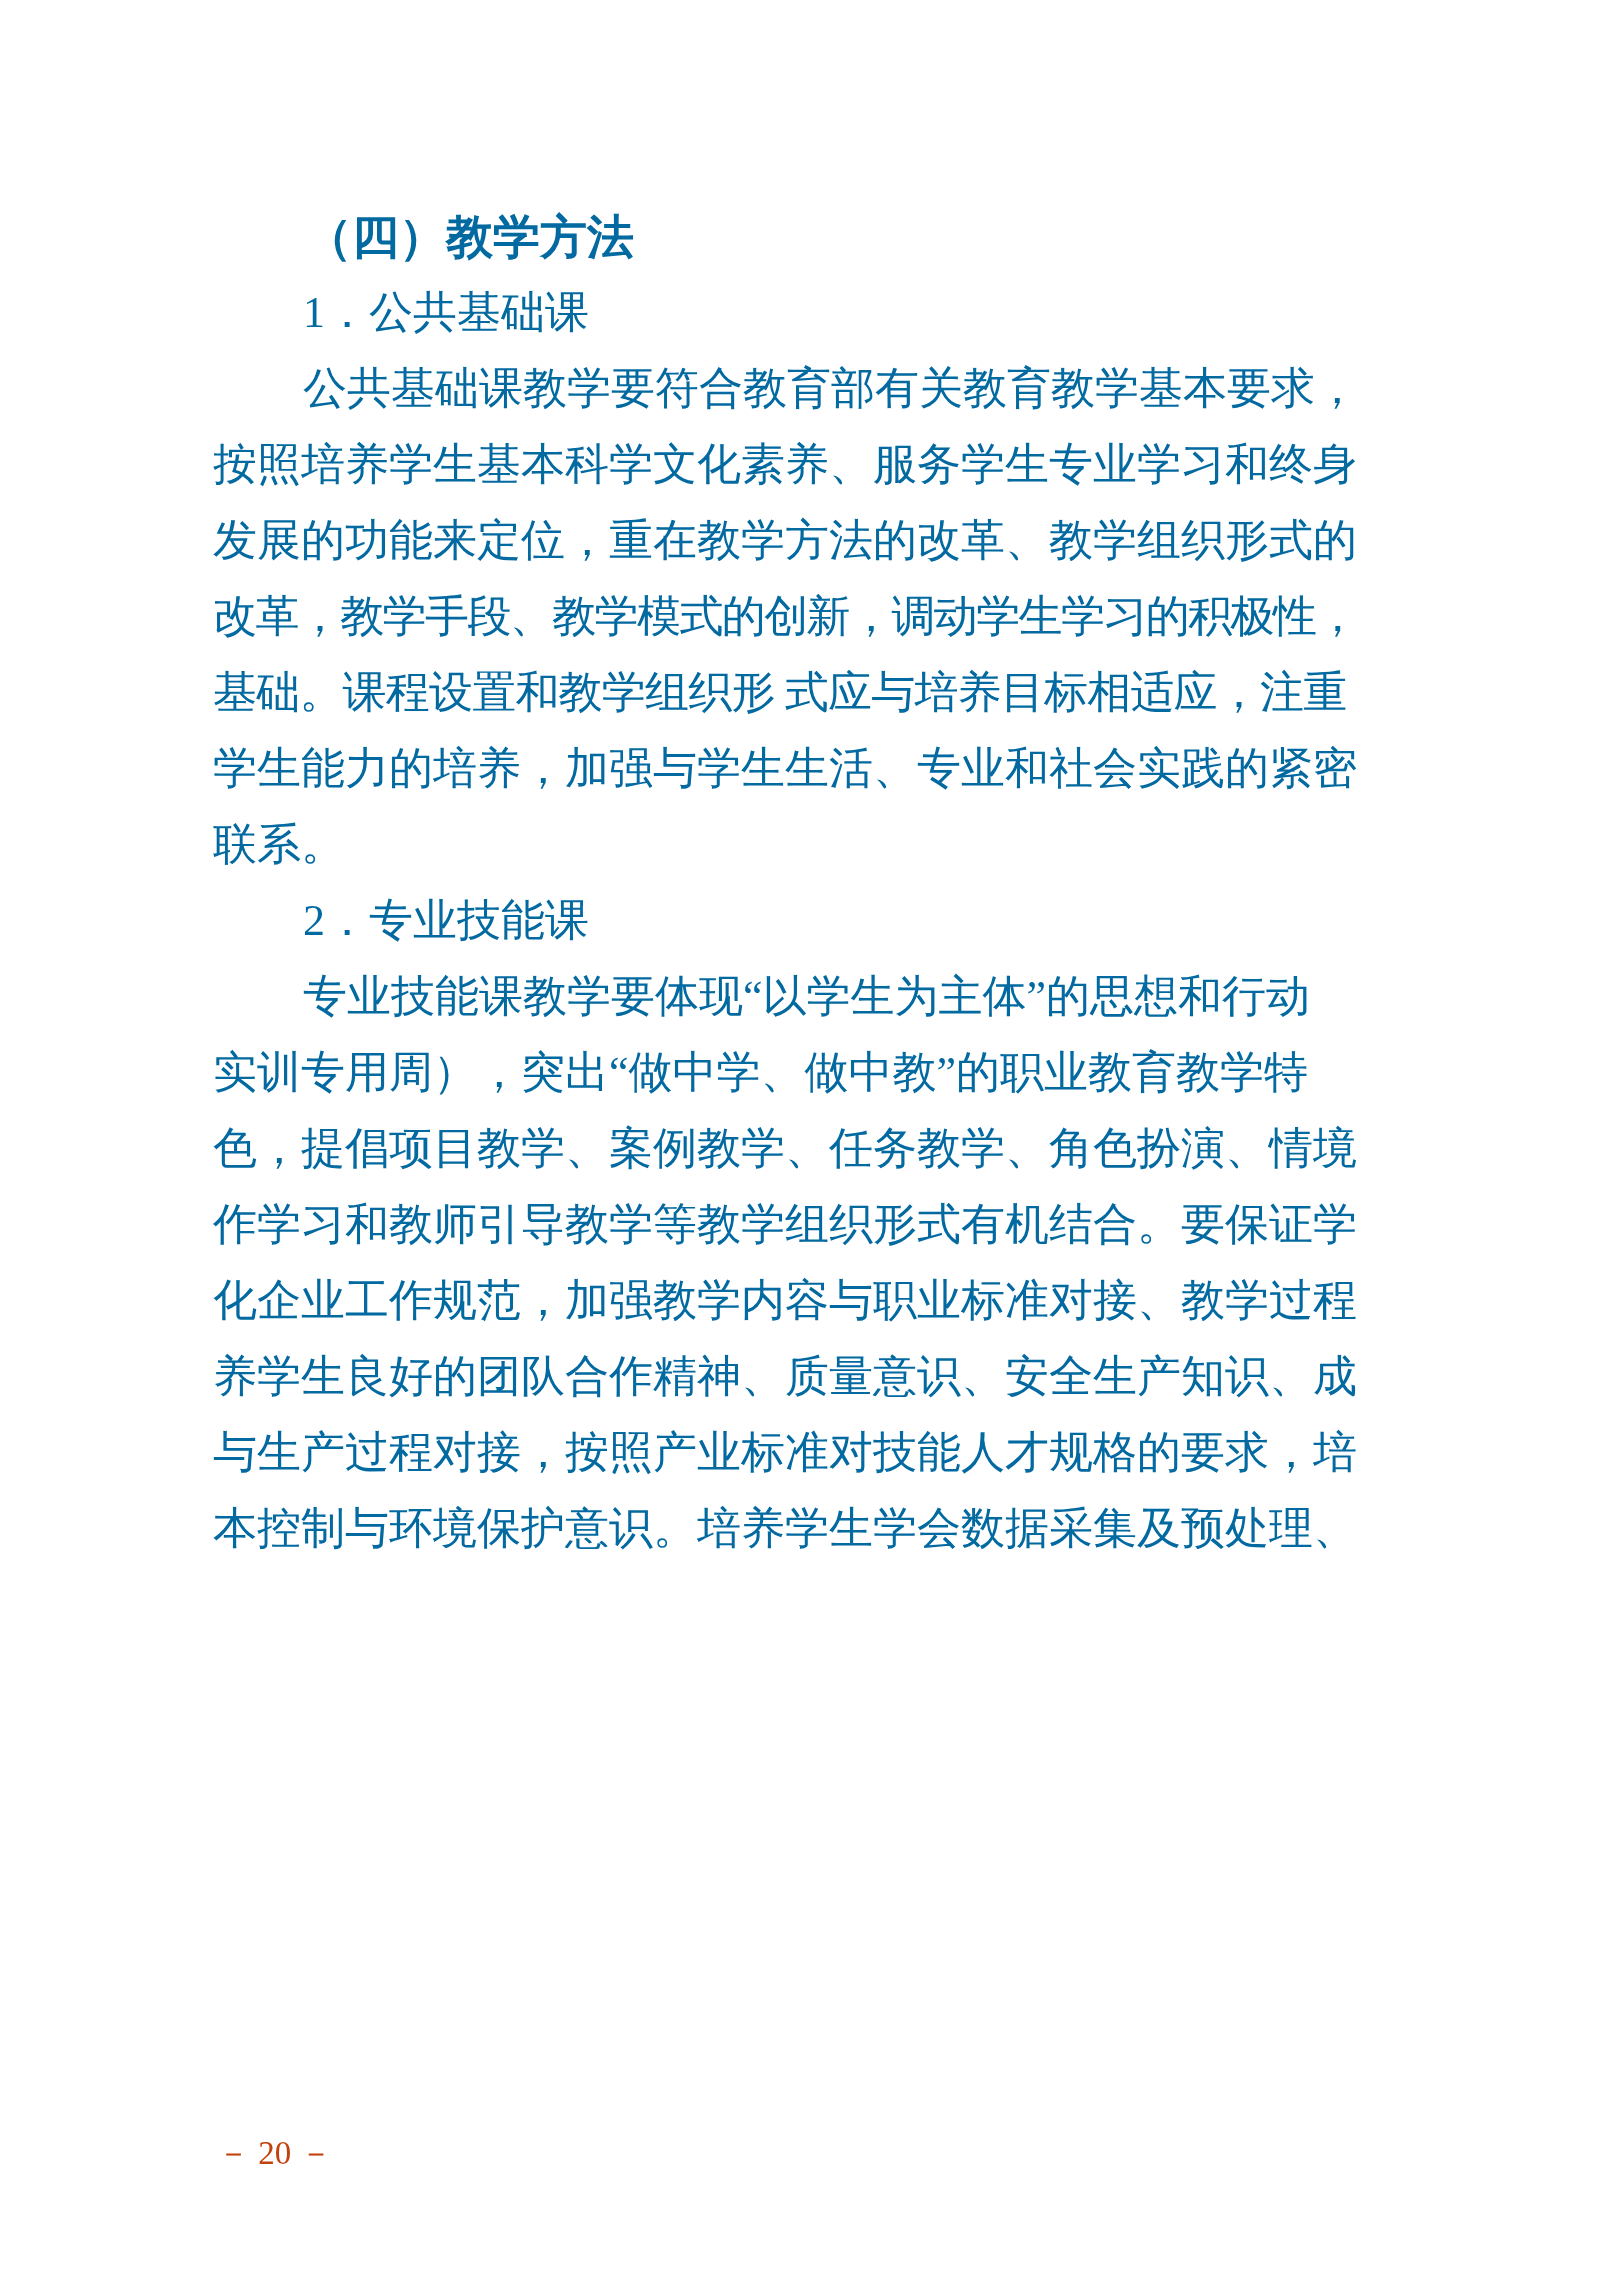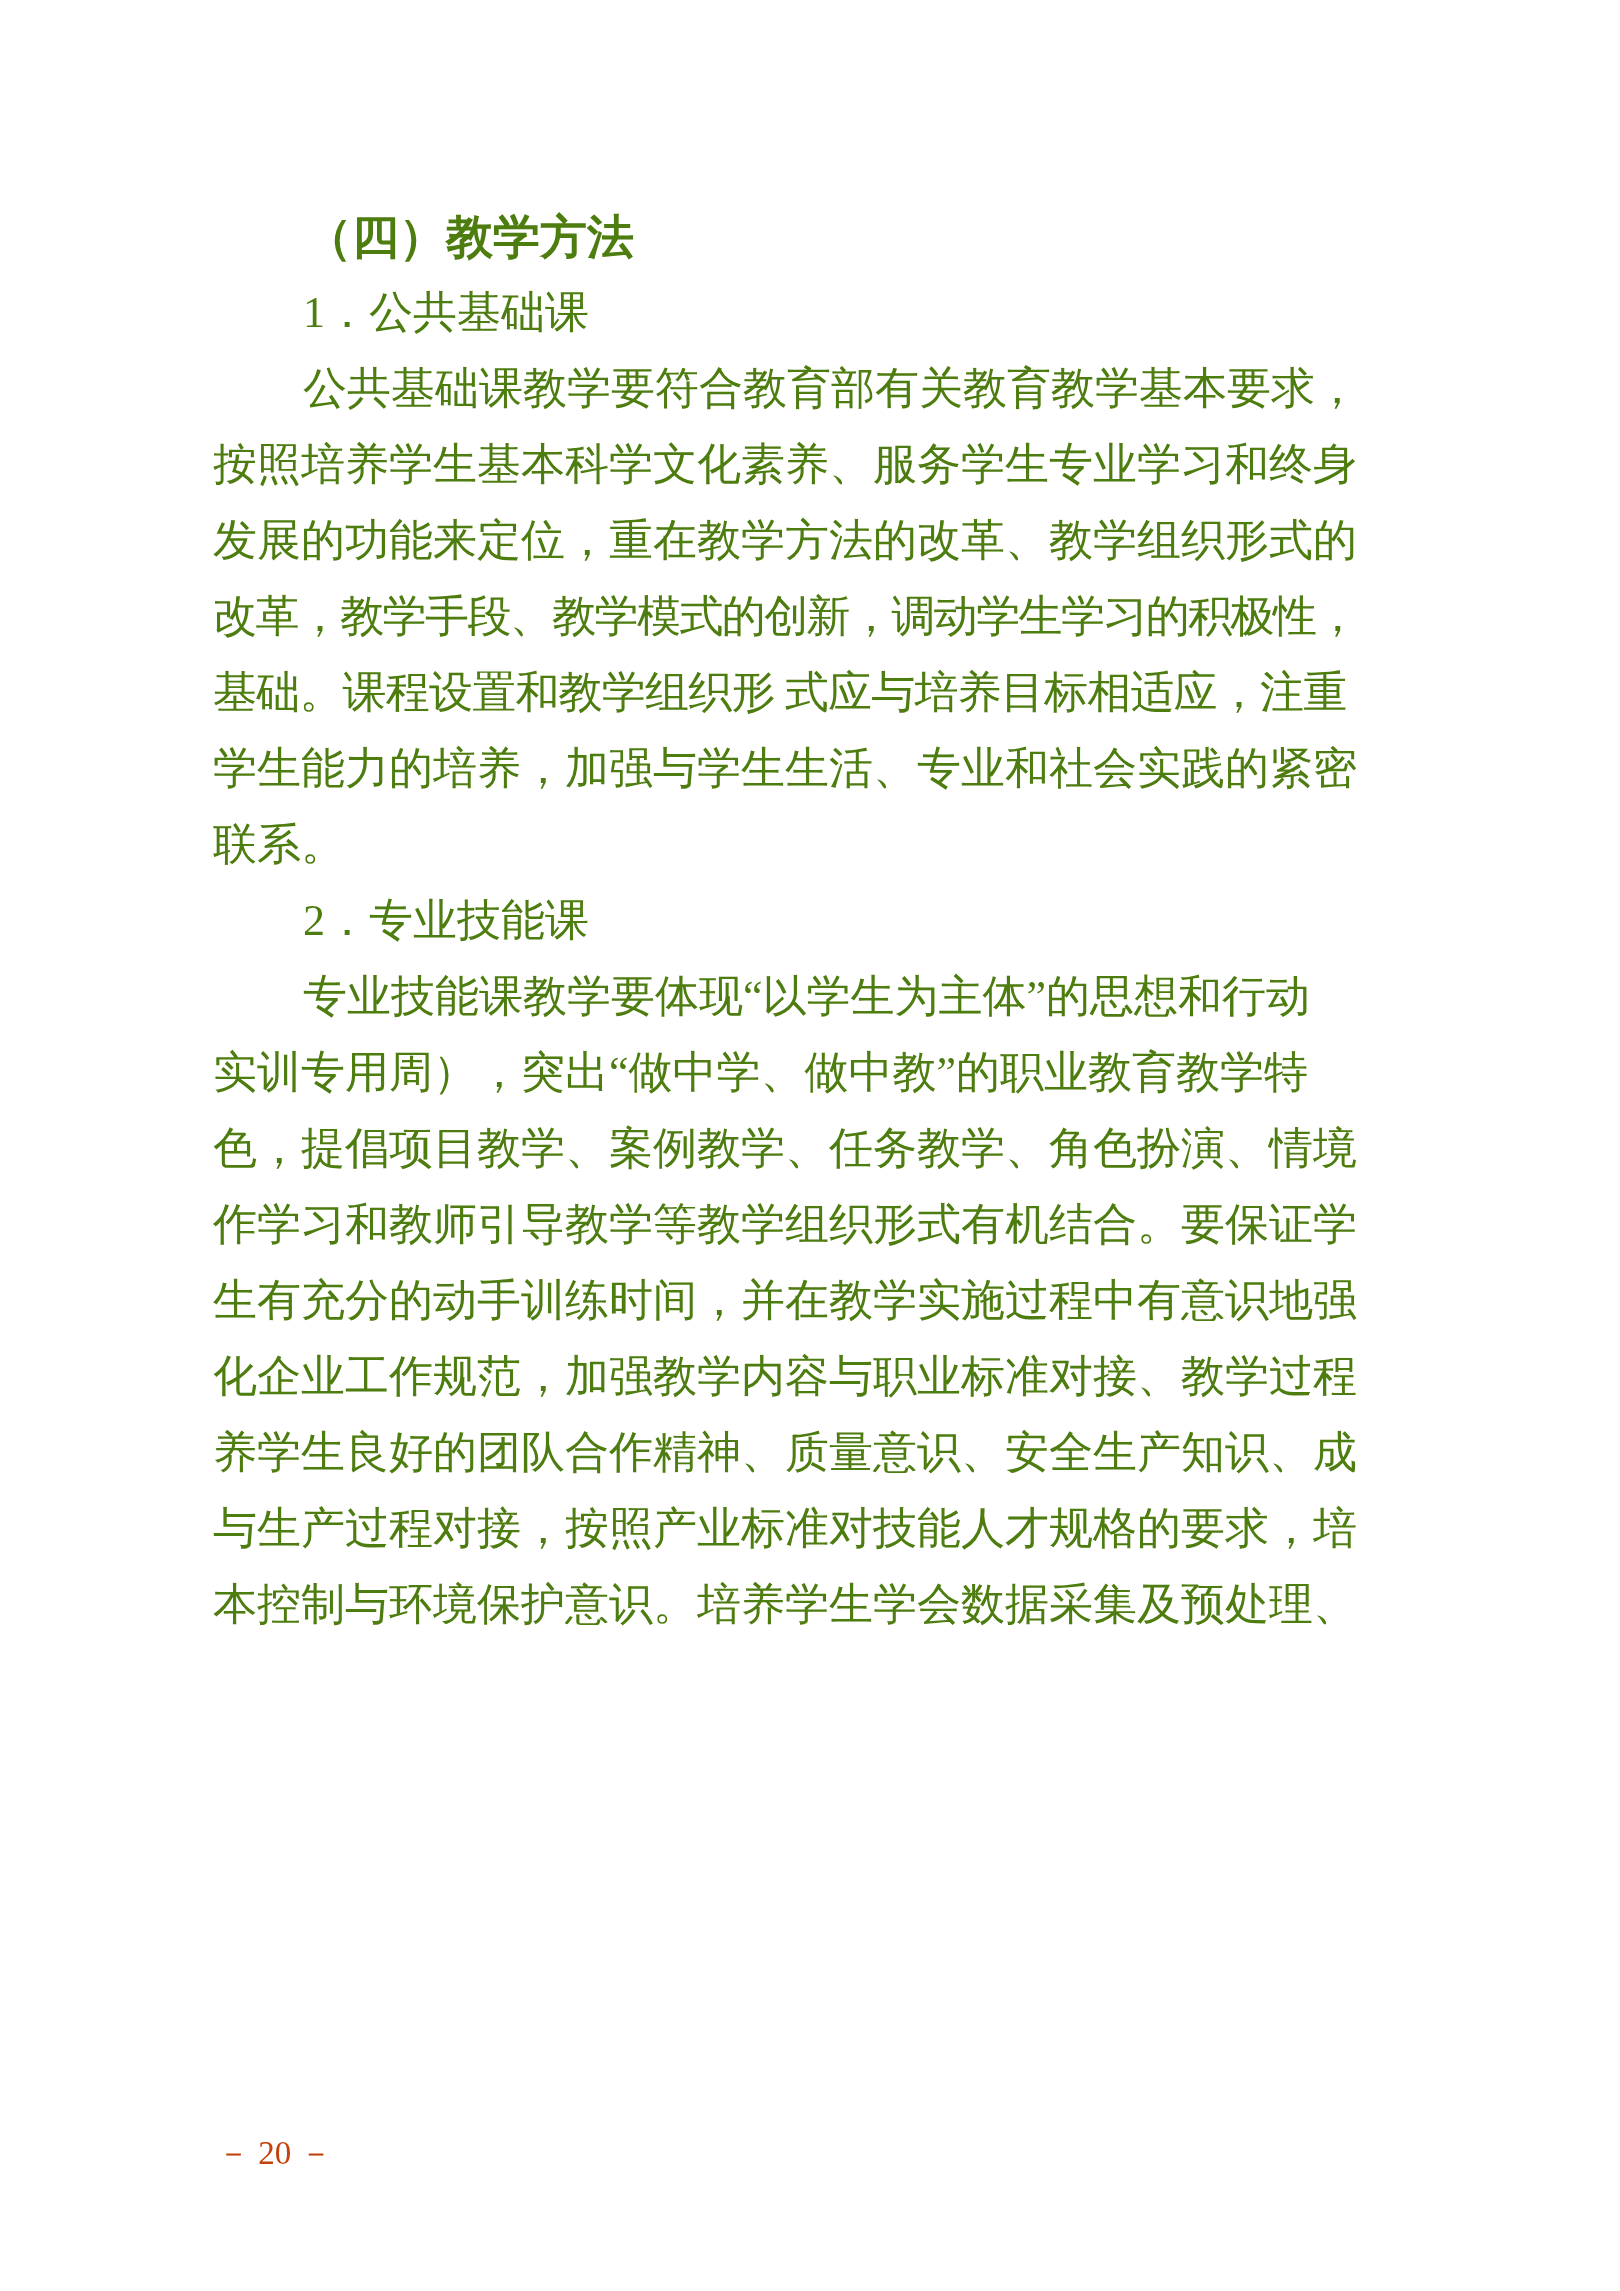--- a/index.html
+++ b/index.html
@@ -17,21 +17,21 @@
   .content {
     position: absolute;
     left: 213px;
     top: 199px;
     width: 1149px;
   }
   .line {
     font-family: "Liberation Serif", "DejaVu Serif", serif;
     font-size: 44px;
     line-height: 76px;
-    color: #4d7c0f;
+    color: #0369a1;
     white-space: nowrap;
     margin: 0;
   }
   .indent {
     text-indent: 90px;
   }
   .title {
     font-weight: bold;
     font-size: 47px;
     text-indent: 92px;
@@ -61,21 +61,20 @@
     <div class="line">发展的功能来定位，重在教学方法的改革、教学组织形式的</div>
     <div class="line tight-a">改革，教学手段、教学模式的创新，调动学生学习的积极性，</div>
     <div class="line tight-b">基础。课程设置和教学组织形 式应与培养目标相适应，注重</div>
     <div class="line">学生能力的培养，加强与学生生活、专业和社会实践的紧密</div>
     <div class="line">联系。</div>
     <div class="line indent">2．专业技能课</div>
     <div class="line indent">专业技能课教学要体现“以学生为主体”的思想和行动</div>
     <div class="line">实训专用周），突出“做中学、做中教”的职业教育教学特</div>
     <div class="line">色，提倡项目教学、案例教学、任务教学、角色扮演、情境</div>
     <div class="line">作学习和教师引导教学等教学组织形式有机结合。要保证学</div>
-    <div class="line">生有充分的动手训练时间，并在教学实施过程中有意识地强</div>
     <div class="line">化企业工作规范，加强教学内容与职业标准对接、教学过程</div>
     <div class="line">养学生良好的团队合作精神、质量意识、安全生产知识、成</div>
     <div class="line">与生产过程对接，按照产业标准对技能人才规格的要求，培</div>
     <div class="line">本控制与环境保护意识。培养学生学会数据采集及预处理、</div>
   </div>
   <div class="footer">－ 20 －</div>
 </div>
 
 
 </body></html>

